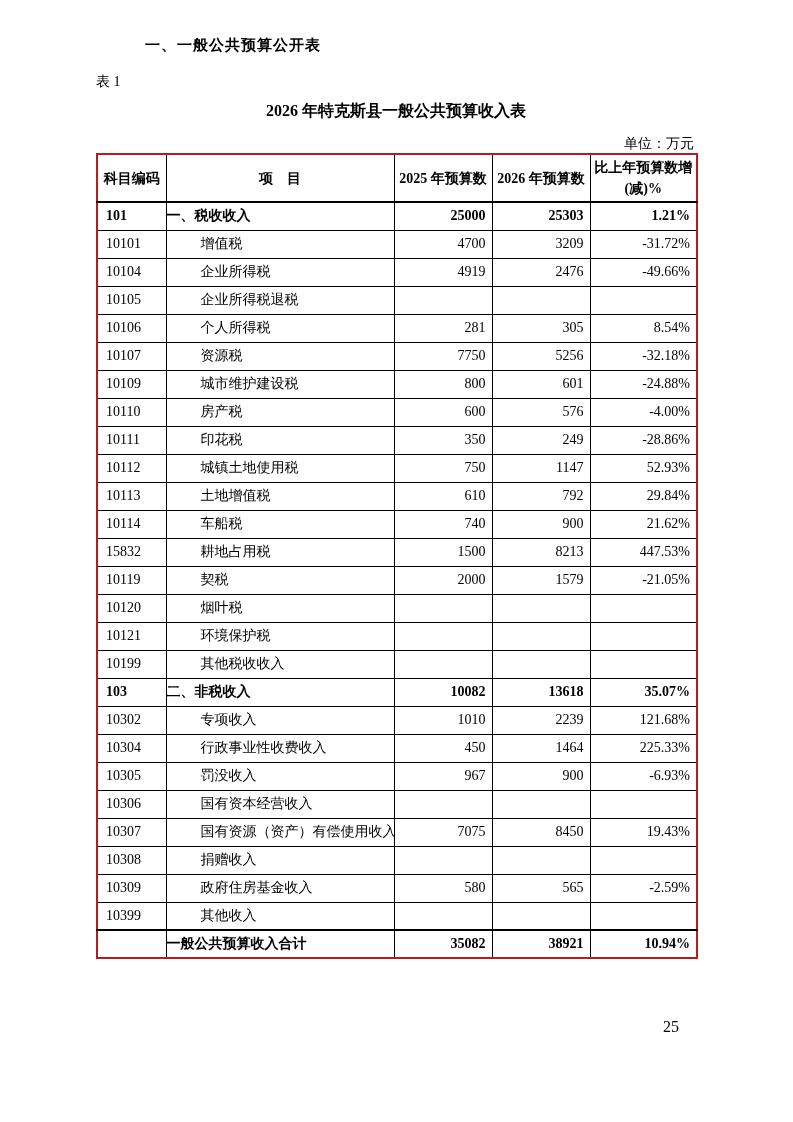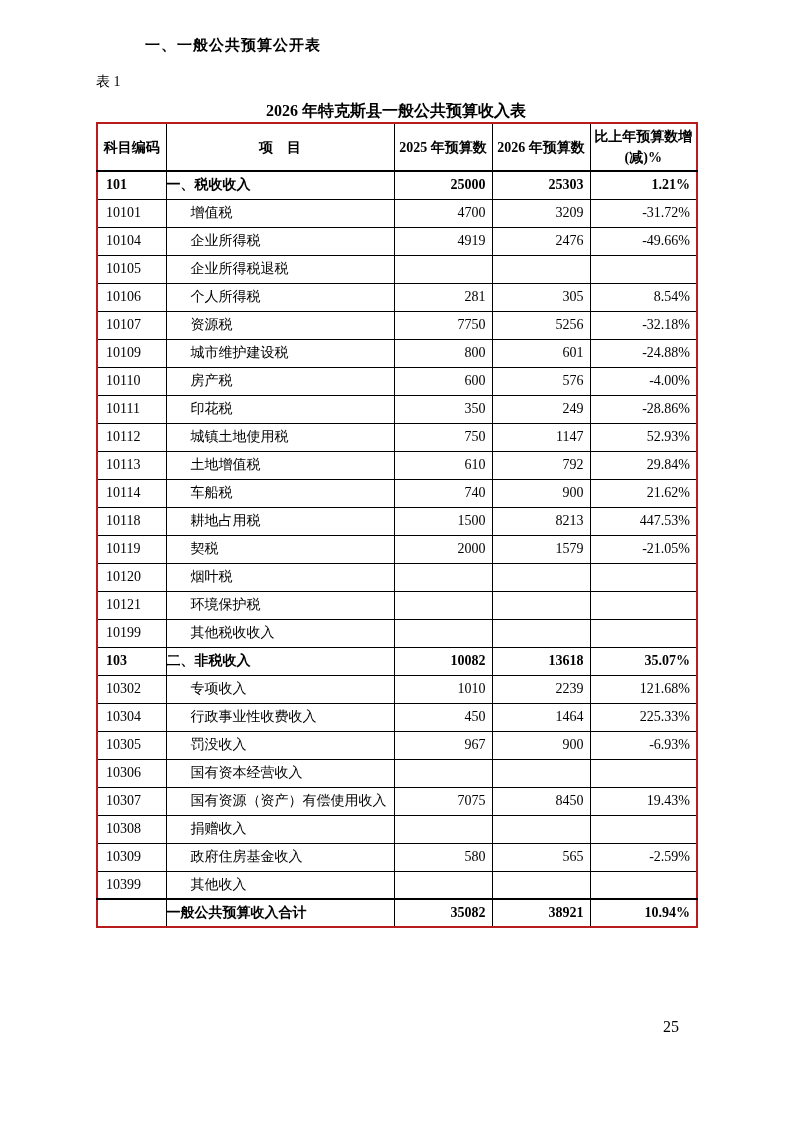--- a/index.html
+++ b/index.html
@@ -30,35 +30,36 @@
   }
   .budget thead th {
     font-weight: bold; text-align: center; vertical-align: middle;
     padding: 2px 1px; line-height: 1.5; border-bottom: 2px solid #000;
   }
   .budget thead tr { height: 47px; }
   .budget tbody tr { height: 28px; }
   .budget td { white-space: nowrap; vertical-align: middle; }
   .budget td.code { padding-left: 8px; text-align: left; }
   .budget td.item { text-align: left; }
-  .budget td.item.indent { padding-left: 24px; }
+  .budget td.item.indent { padding-left: 34px; }
   .budget td.num { text-align: right; padding-right: 6px; }
   .budget tr.bold td { font-weight: bold; }
   .budget tr.total td { border-top: 2px solid #000; }
   .page-number {
     position: absolute; left: 663px; top: 1018px; font-size: 16px;
   }
 </style>
 </head>
 <body>
 
 <div class="content">
   <div class="section-title">一、一般公共预算公开表</div>
   <div class="table-label">表 1</div>
   <div class="table-title">2026 年特克斯县一般公共预算收入表</div>
+  <div class="unit-note">单位：万元</div>
 
   <table class="budget">
     <colgroup>
       <col style="width:69px">
         <col style="width:228px">
         <col style="width:98px">
         <col style="width:98px">
         <col style="width:107px">
     </colgroup>
     <thead>
@@ -149,21 +150,21 @@
           <td class="num">29.84%</td>
         </tr>
         <tr class="">
           <td class="code">10114</td>
           <td class="item indent">车船税</td>
           <td class="num">740</td>
           <td class="num">900</td>
           <td class="num">21.62%</td>
         </tr>
         <tr class="">
-          <td class="code">10118</td>
+          <td class="code">15832</td>
           <td class="item indent">耕地占用税</td>
           <td class="num">1500</td>
           <td class="num">8213</td>
           <td class="num">447.53%</td>
         </tr>
         <tr class="">
           <td class="code">10119</td>
           <td class="item indent">契税</td>
           <td class="num">2000</td>
           <td class="num">1579</td>

